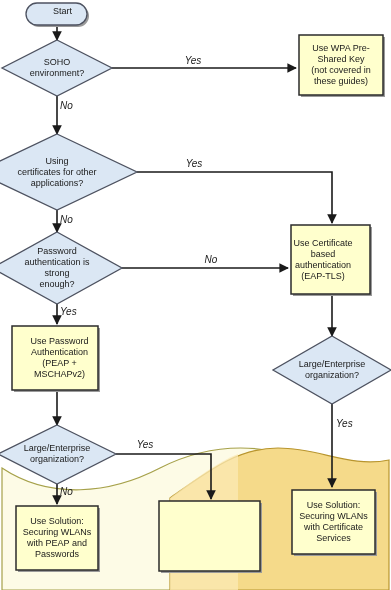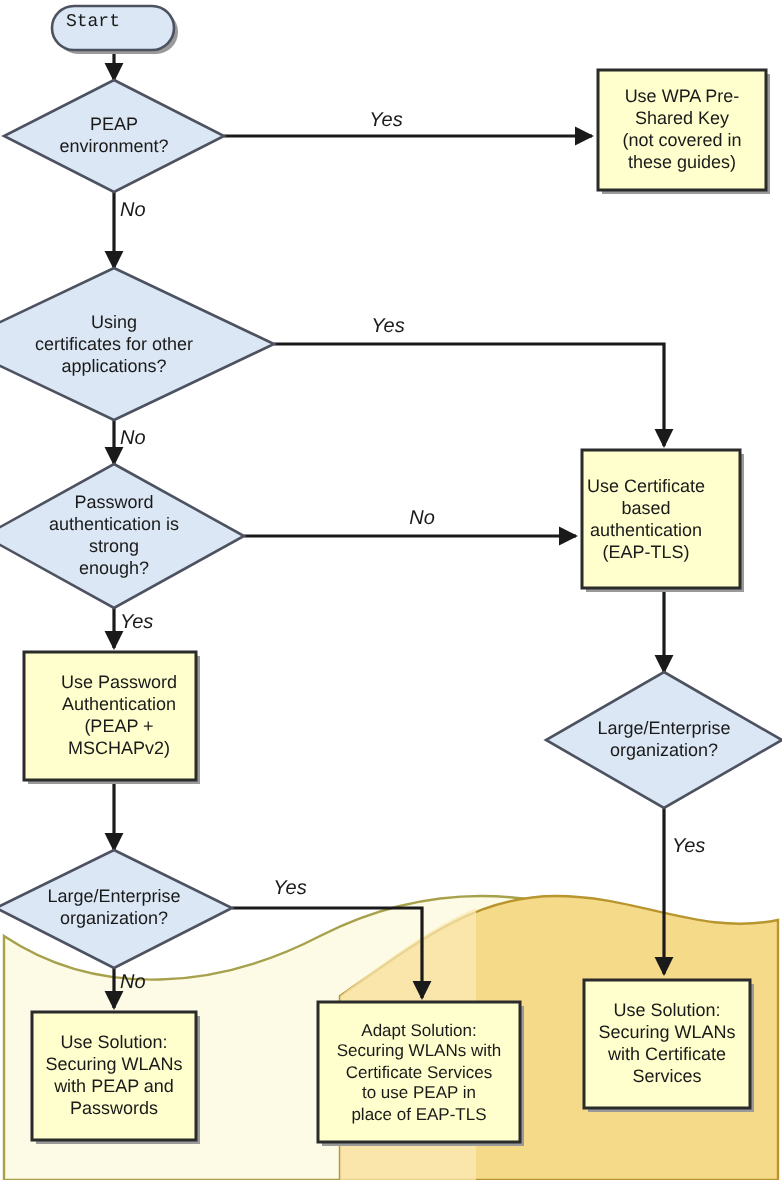--- a/index.html
+++ b/index.html
@@ -149,23 +149,23 @@
       <rect x="161" y="503" width="101" height="70" fill="#9a9a9a"></rect>
       <rect x="159" y="501" width="101" height="70" fill="#ffffcd" stroke="#2b2b2b" stroke-width="1.5"></rect>
     </g>
 
     <g>
       <rect x="294" y="492" width="83" height="64" fill="#9a9a9a"></rect>
       <rect x="292" y="490" width="83" height="64" fill="#ffffcd" stroke="#2b2b2b" stroke-width="1.5"></rect>
     </g>
   </svg>
 
-  <div class="node-label" style="left:16px; top:3px; width:61px; height:16px;font-family:Liberation Mono, monospace;">Start</div>
-
-  <div class="node-label" style="left:12px; top:50px; width:90px; height:36px;">PEAP
+  <div class="node-label" style="left:32px; top:3px; width:61px; height:16px;">Start</div>
+
+  <div class="node-label" style="left:12px; top:50px; width:90px; height:36px;">SOHO
 environment?</div>
 
   <div class="node-label" style="left:0px; top:152px; width:114px; height:40px;">Using
 certificates for other
 applications?</div>
 
   <div class="node-label" style="left:299px; top:35px; width:84px; height:60px;">Use WPA Pre-
 Shared Key
 (not covered in
 these guides)</div>
@@ -189,25 +189,20 @@
 organization?</div>
 
   <div class="node-label" style="left:277px; top:356px; width:110px; height:28px;">Large/Enterprise
 organization?</div>
 
   <div class="node-label" style="left:16px; top:506px; width:82px; height:64px;">Use Solution:
 Securing WLANs
 with PEAP and
 Passwords</div>
 
-  <div class="node-label" style="left:159px; top:501px; width:101px; height:70px; font-size:8.5px; line-height:10.5px;">Adapt Solution:
-Securing WLANs with
-Certificate Services
-to use PEAP in
-place of EAP-TLS</div>
 
   <div class="node-label" style="left:292px; top:490px; width:83px; height:64px;">Use Solution:
 Securing WLANs
 with Certificate
 Services</div>
 
   <div class="edge-label" style="left:178px; top:55px; width:30px;">Yes</div>
 
   <div class="edge-label" style="left:60px; top:100px; width:20px; text-align:left;">No</div>
 

